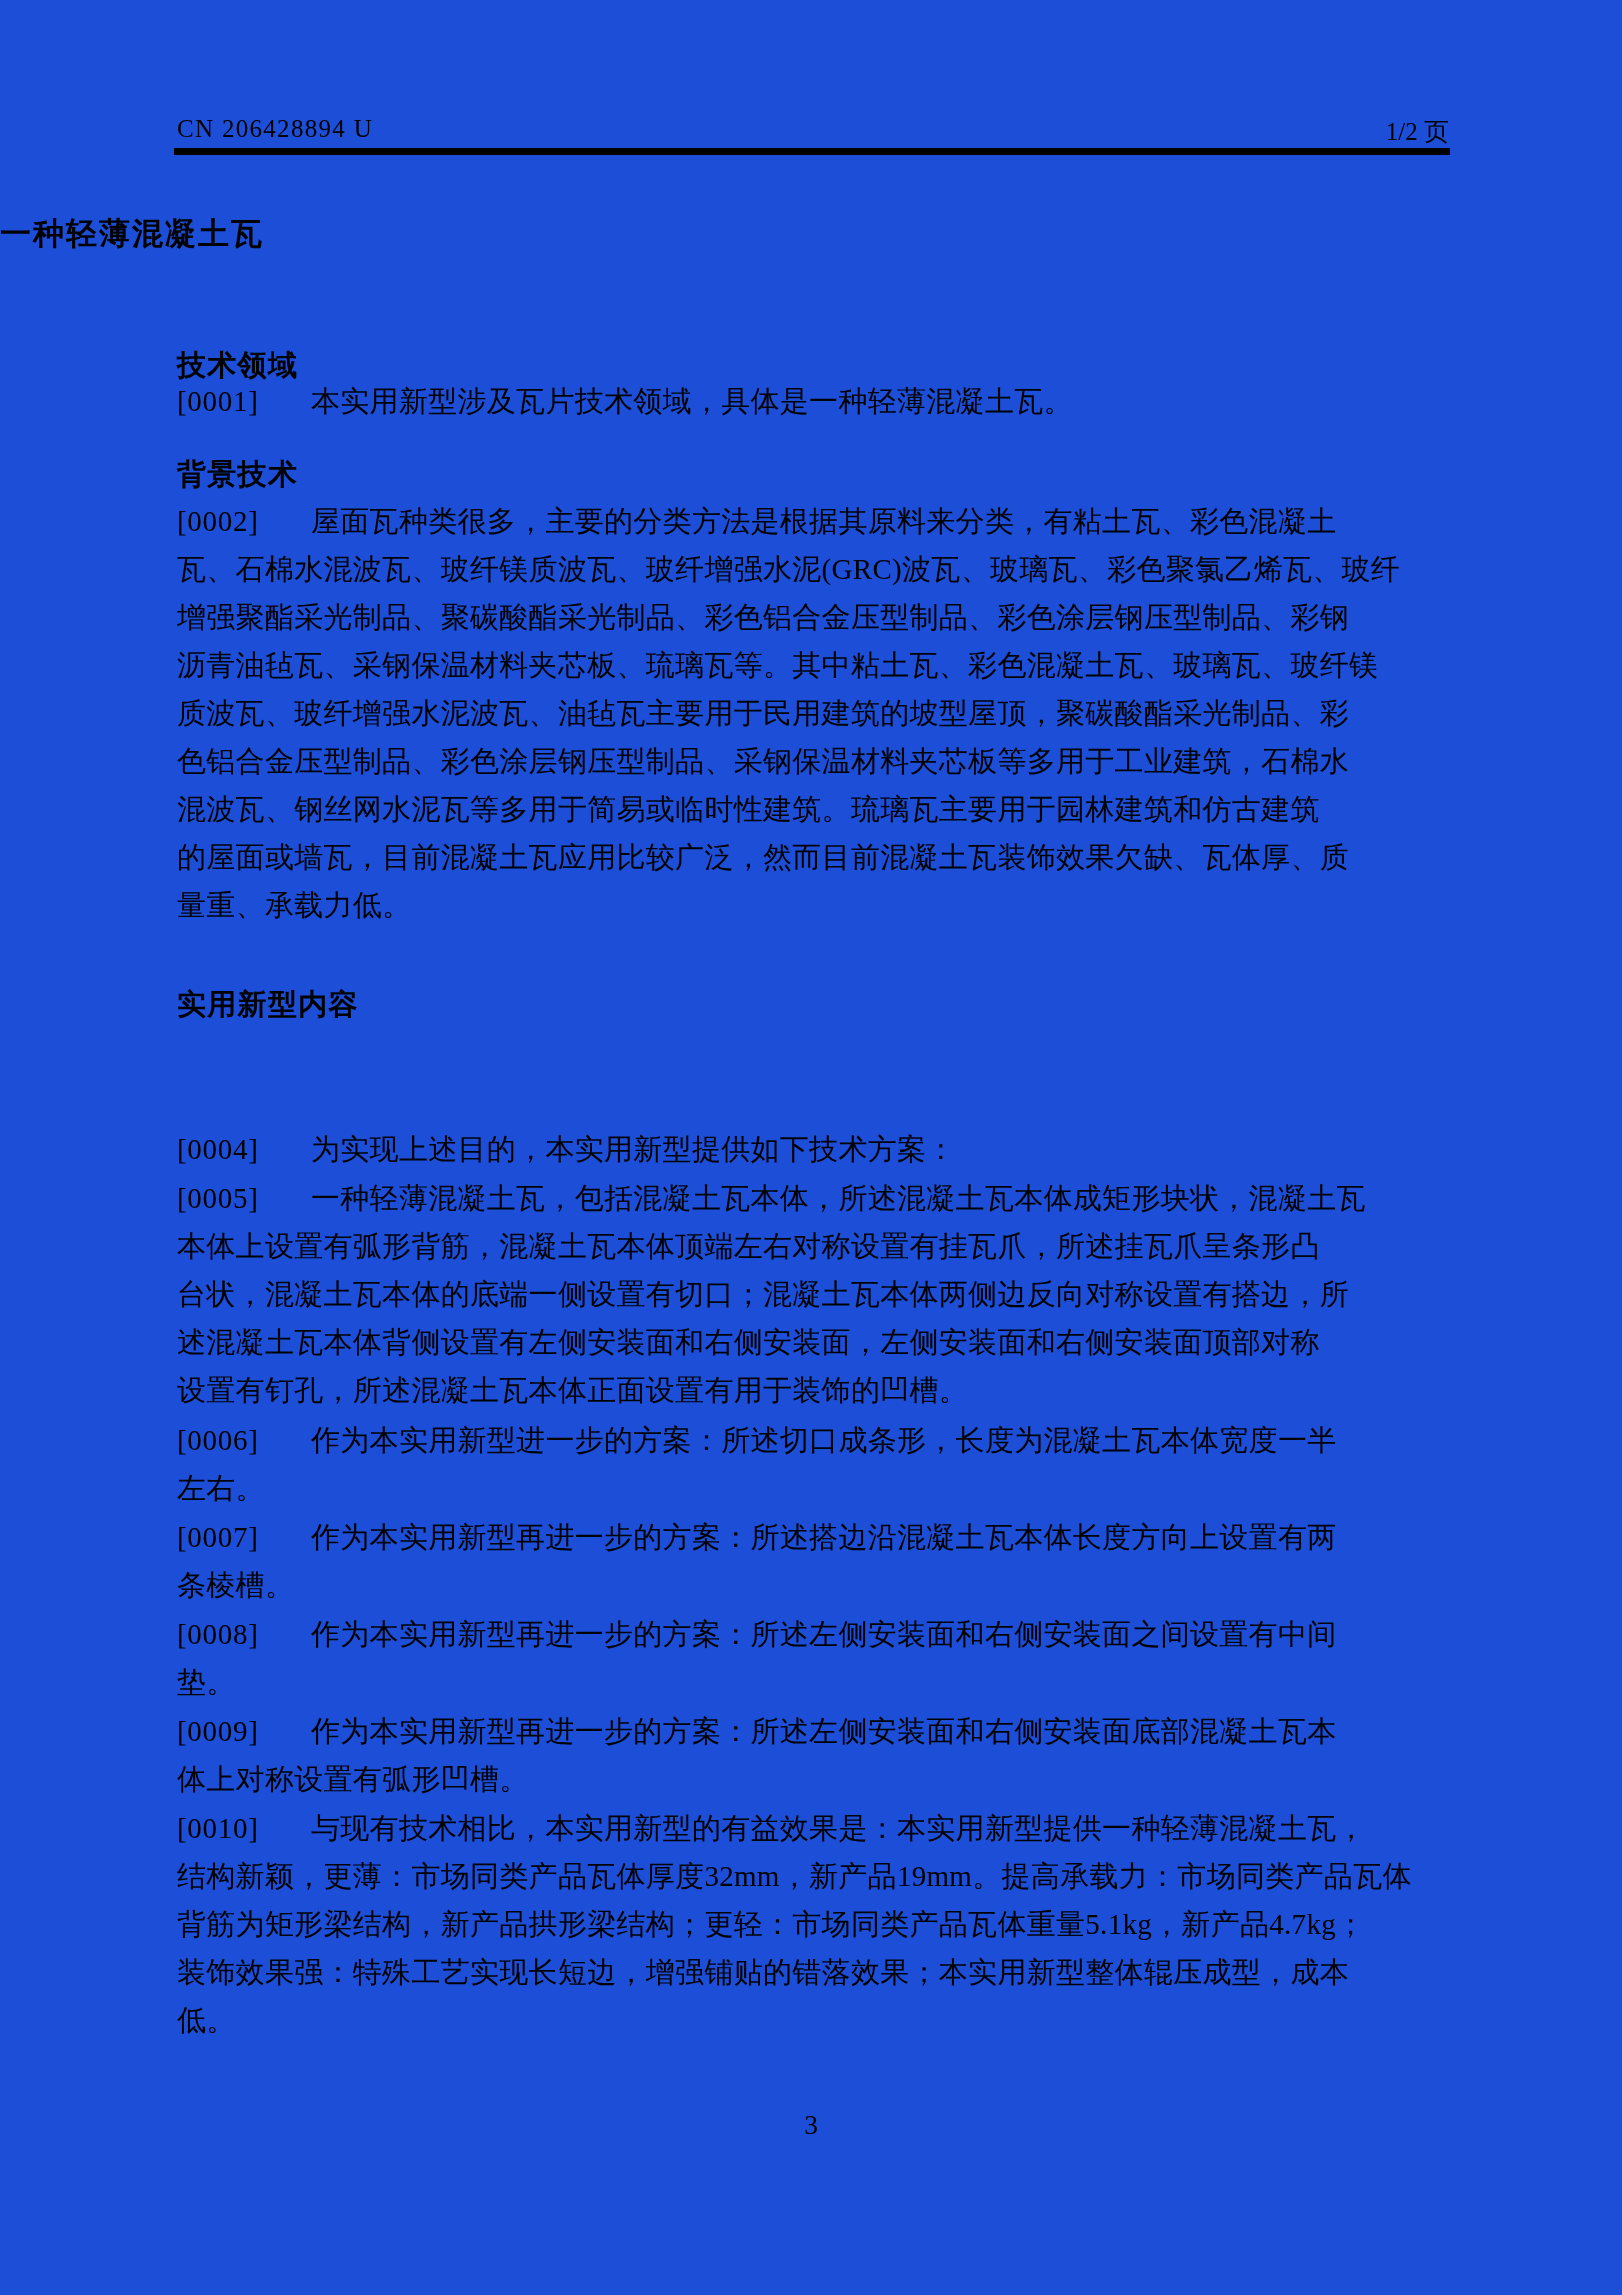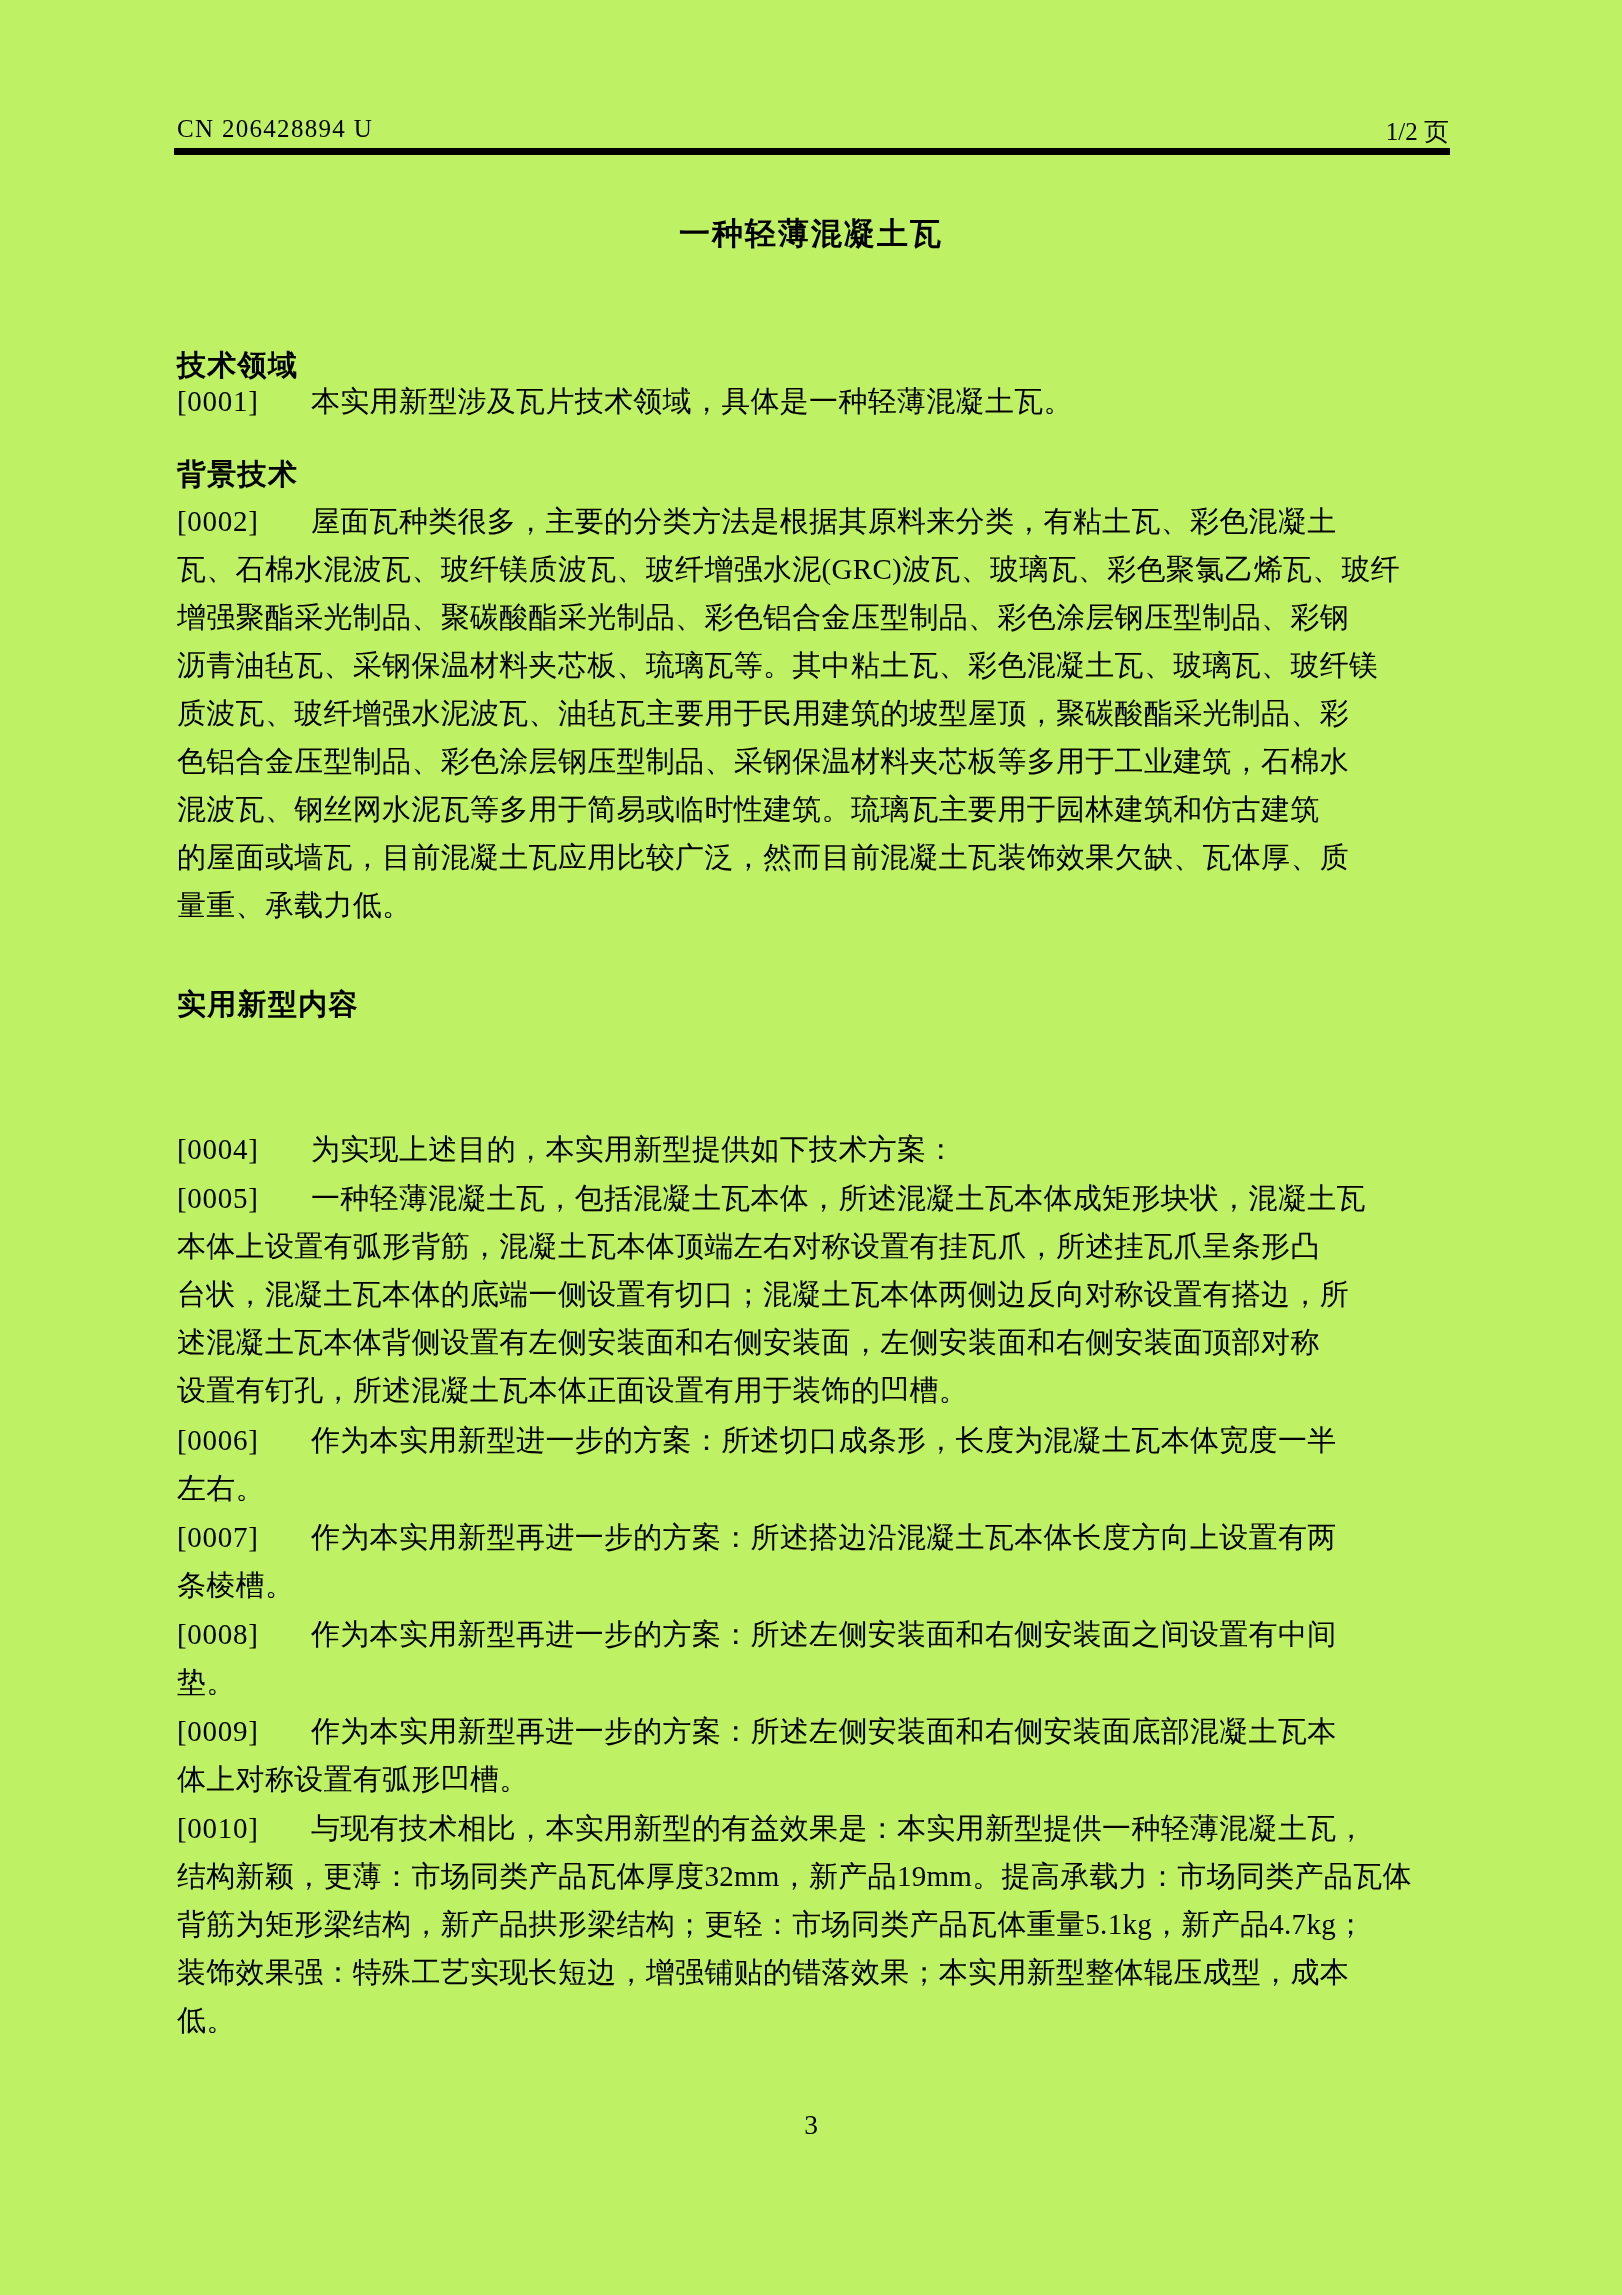--- a/index.html
+++ b/index.html
@@ -1,19 +1,19 @@
 <!DOCTYPE html>
 <html style="font-size:10.5px"><head>
 <meta charset="utf-8">
 <style>
   html,body{margin:0;padding:0;background:#e8e8e8;}
   .page{
     position:relative;
     width:1622px;height:2295px;
-    background:#bef264;
+    background:#1d4ed8;
     overflow:hidden;
     font-family:"Liberation Serif","DejaVu Serif",serif;
     color:#000;
   }
   
   .doc-number{
     position:absolute;left:177px;top:115px;
     font-size:25px;letter-spacing:1.3px;white-space:nowrap;
   }
   .doc-type{
@@ -26,21 +26,20 @@
     position:absolute;right:173px;top:115px;
     font-size:25px;white-space:nowrap;
   }
   .header-rule{
     position:absolute;left:174px;top:148px;
     width:1276px;height:7.2px;background:#000;
   }
   
   .doc-title{
     position:absolute;left:0;top:213px;width:100%;
-    text-align:center;
     font-family:"Liberation Sans","DejaVu Sans",sans-serif;
     font-size:31px;font-weight:bold;letter-spacing:2px;
   }
   
   .sec-heading{
     position:absolute;left:177px;
     font-family:"Liberation Sans","DejaVu Sans",sans-serif;
     font-size:29px;font-weight:bold;letter-spacing:1.3px;
     white-space:nowrap;
   }

